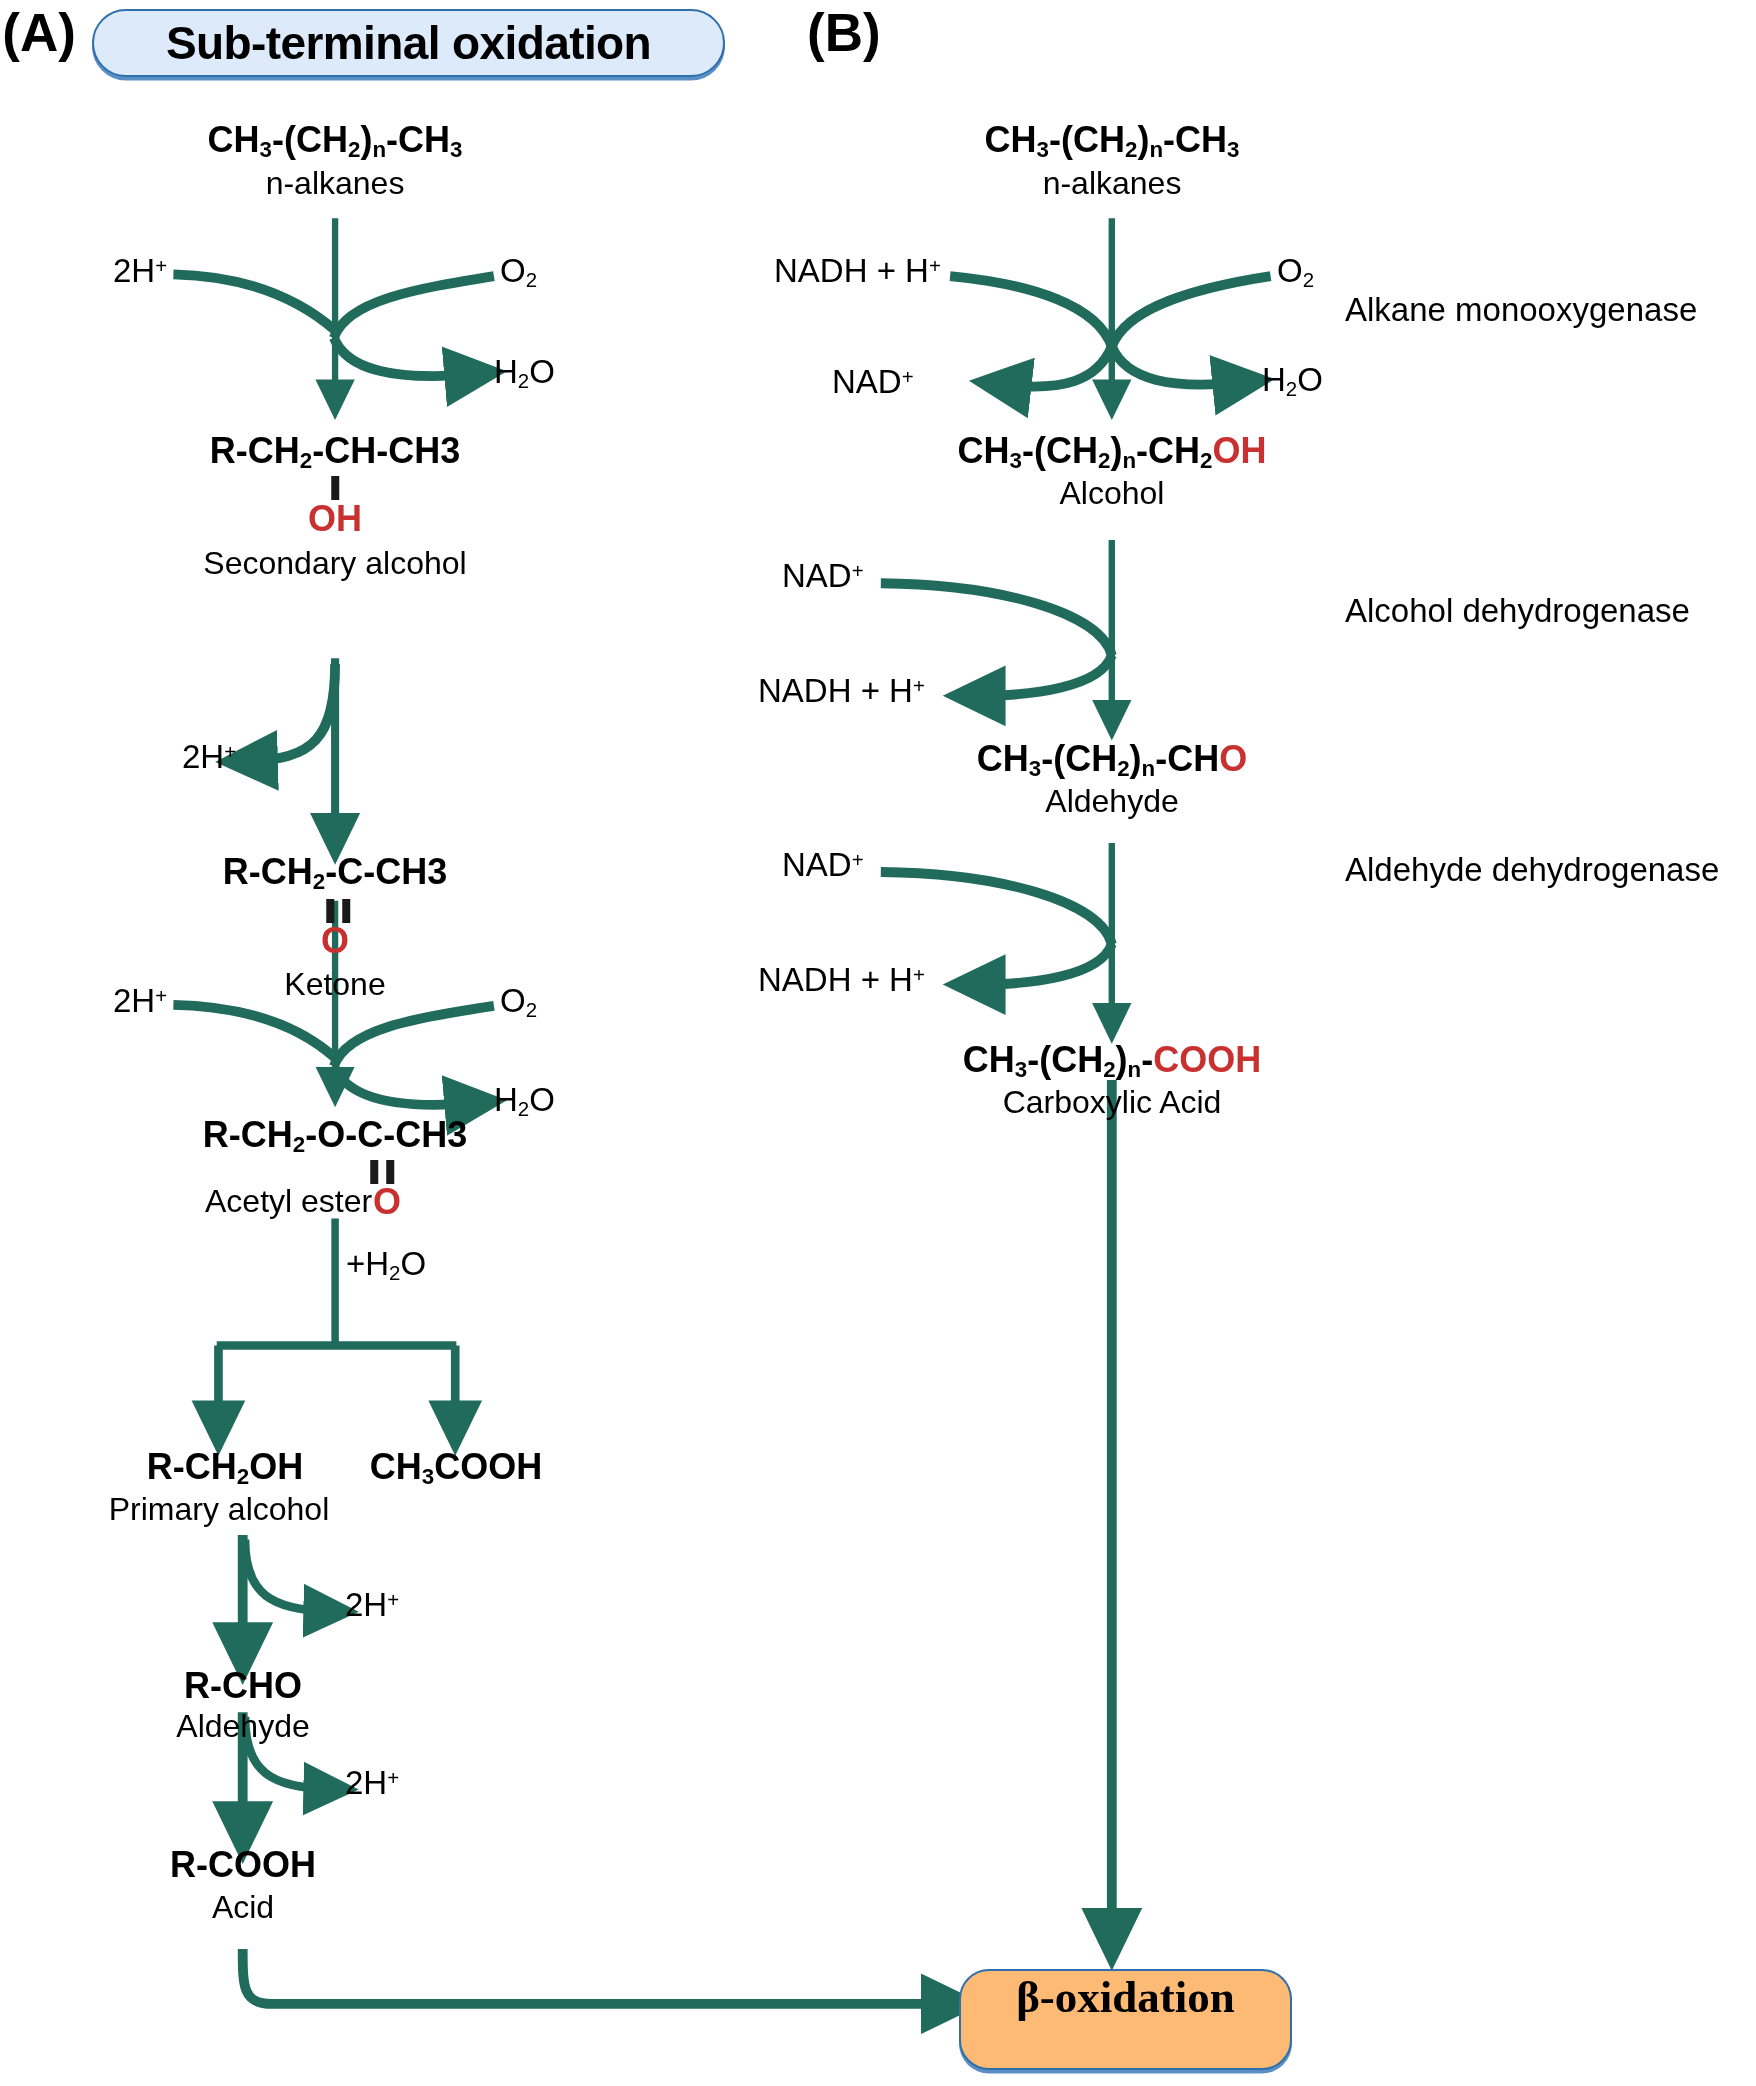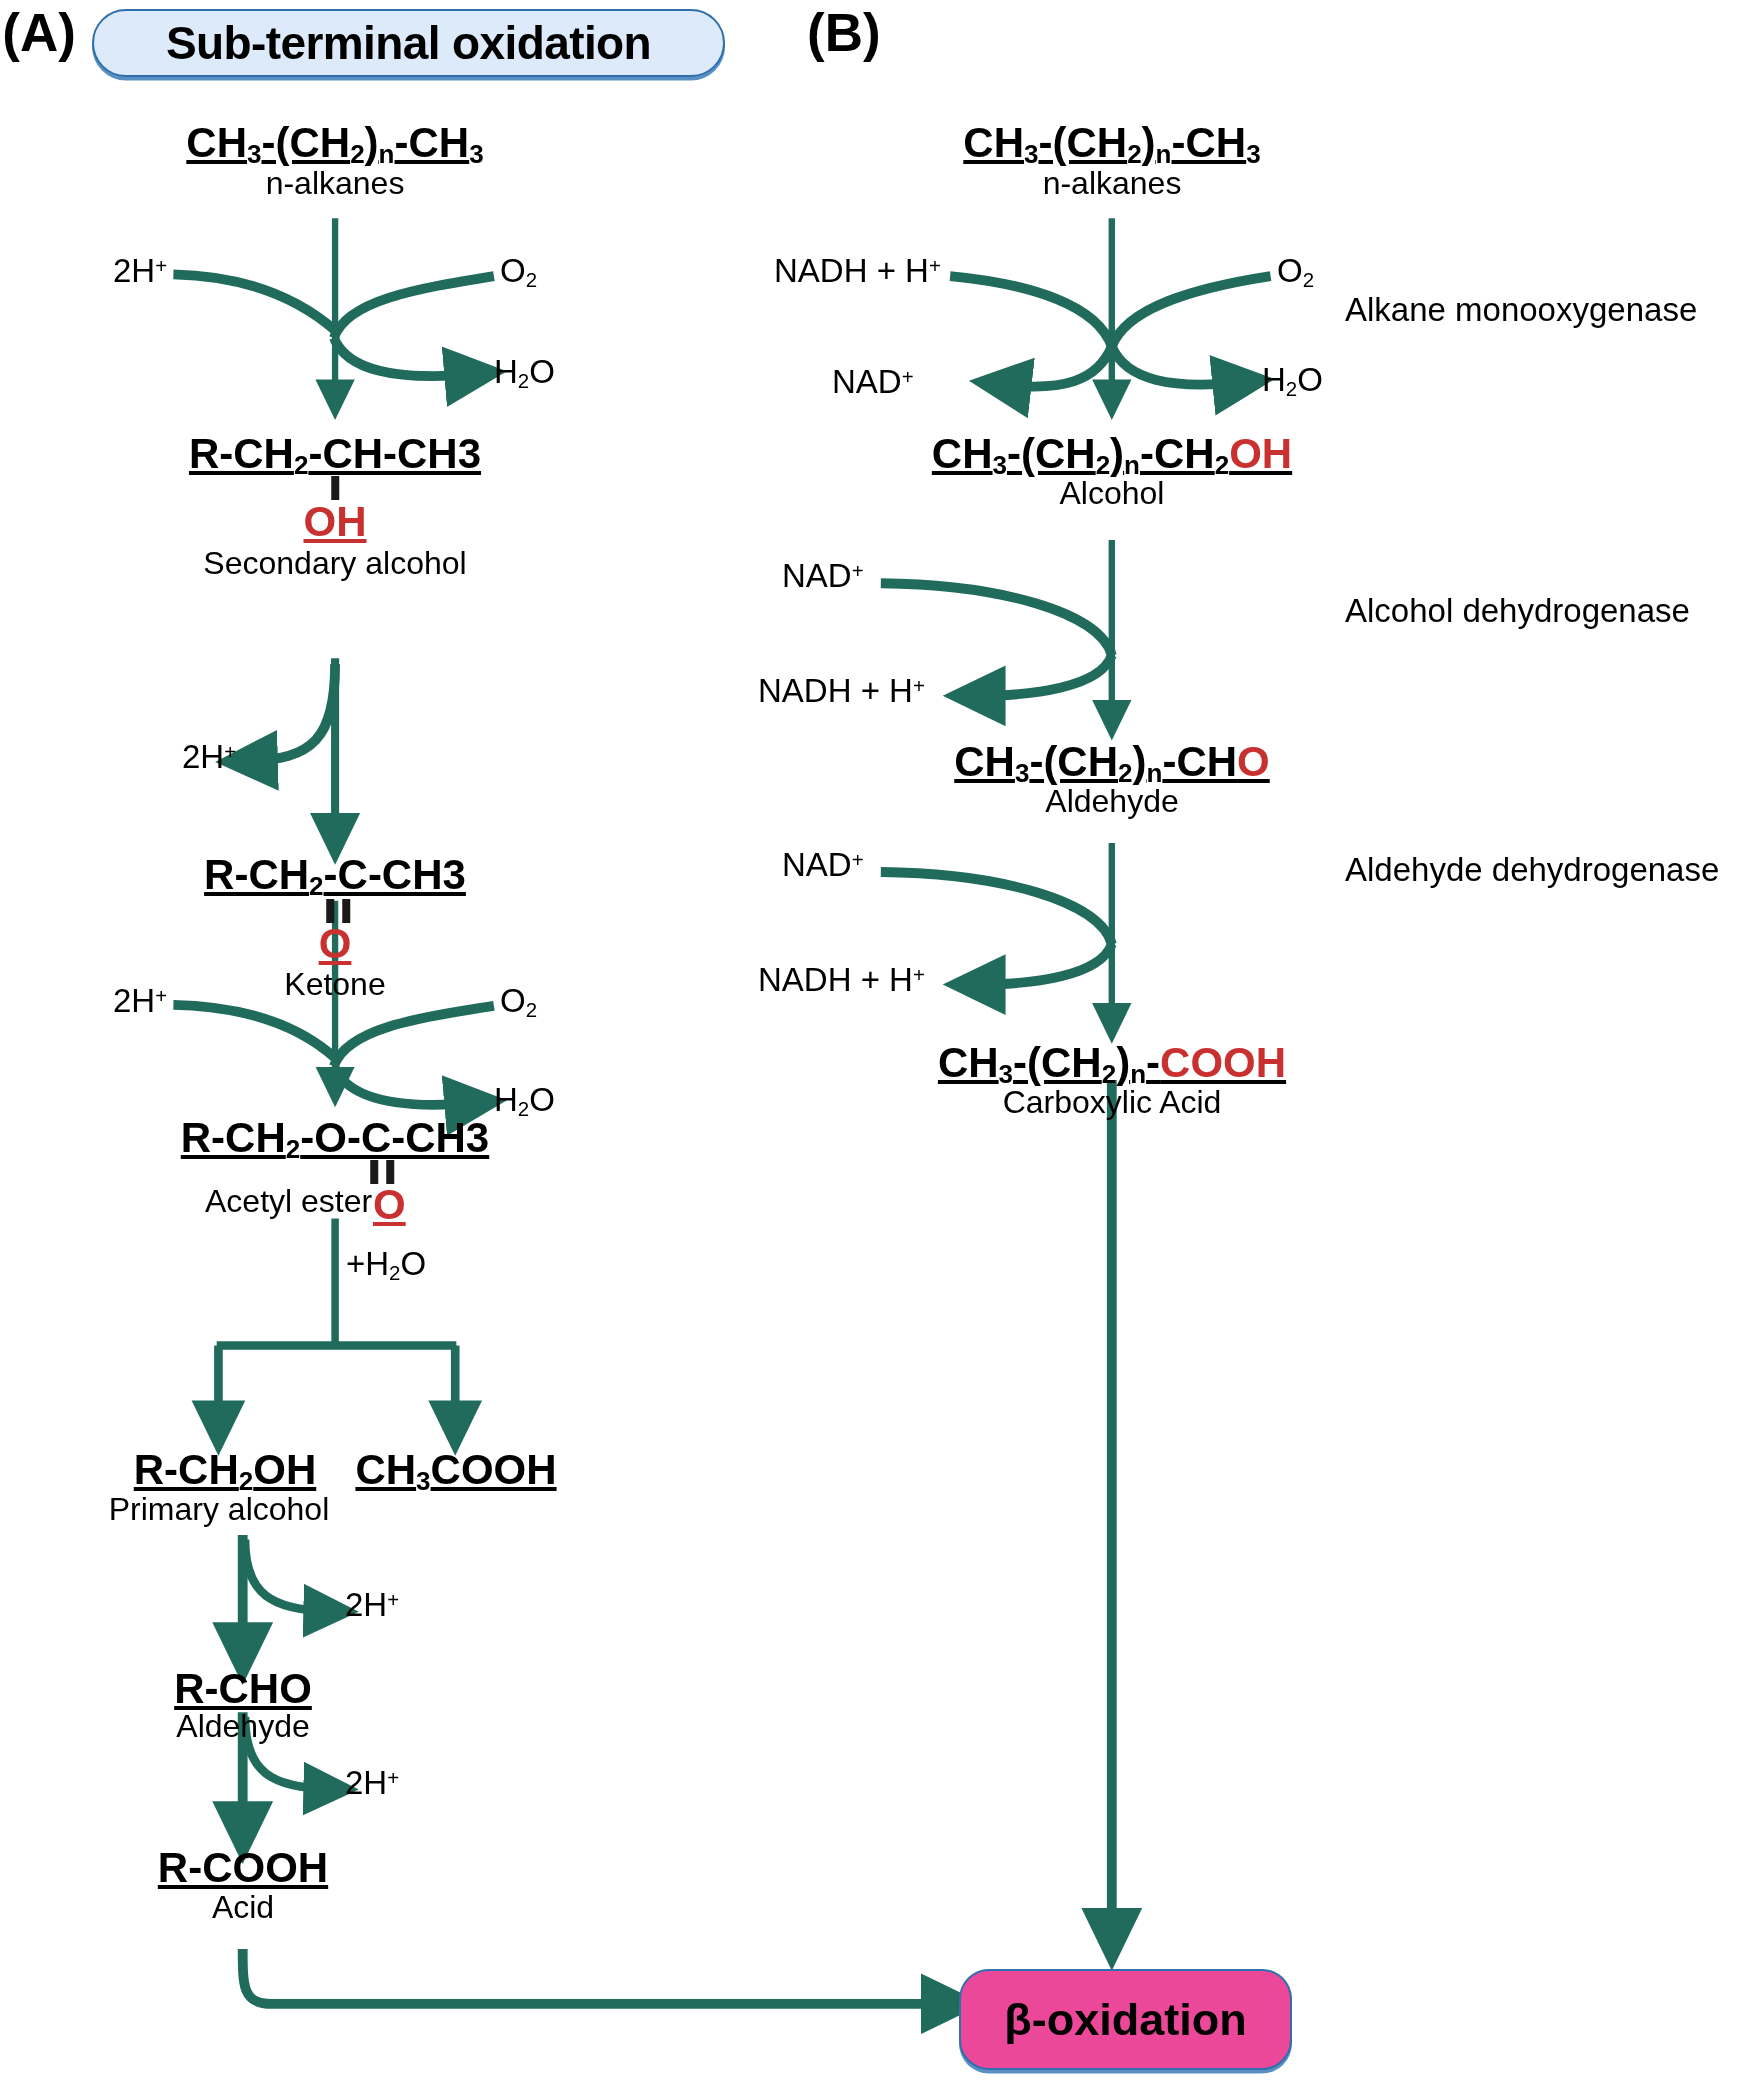--- a/index.html
+++ b/index.html
@@ -8,30 +8,30 @@
   svg.layer{position:absolute;left:0;top:0;width:1757px;height:2087px;pointer-events:none;}
 
   .panel-tag{position:absolute;font-size:53px;font-weight:bold;color:#000;line-height:1;}
   .title-pill{position:absolute;background:#dceafa;border:2.9px solid #2f6fac;
     border-radius:35px;display:flex;align-items:center;justify-content:center;
     box-shadow:0 3.5px 0 #5a8fc4;}
   .title-pill span{font-size:46px;font-weight:bold;color:#000;letter-spacing:-0.6px;}
 
   .lbl{position:absolute;white-space:nowrap;color:#000;line-height:1.05;}
   .ctr{transform:translateX(-50%);text-align:center;}
-  .formula{font-size:42px;font-weight:bold;text-decoration:underline;}
+  .formula{font-size:36px;font-weight:bold;}
   .name{font-size:32px;font-weight:normal;}
   .cof{font-size:33px;font-weight:normal;}
   .enz{font-size:33px;font-weight:normal;}
   .red{color:#c93030;}
   .bondbar{position:absolute;background:#1a1a1a;transform:translateX(-50%);}
 
-  .beta-box{position:absolute;background:#ec4899;border:2.9px solid #2f6fac;
-    border-radius:30px;display:flex;align-items:center;justify-content:center;
-    box-shadow:0 3.5px 0 #5a8fc4;}
+  .beta-box{position:absolute;background:#fdba74;border:2.9px solid #2f6fac;
+    border-radius:30px;display:flex;align-items:flex-start;justify-content:center;
+    box-shadow:0 3.5px 0 #5a8fc4;font-family:Liberation Serif, serif;}
   .beta-box span{font-size:45px;font-weight:bold;color:#000;}
   sub{font-size:.62em;vertical-align:-0.22em;}
   sup{font-size:.62em;vertical-align:0.42em;}
 </style>
 </head>
 <body>
 
 <div id="root">
 
   <svg class="layer" viewBox="0 0 3042 3614">

